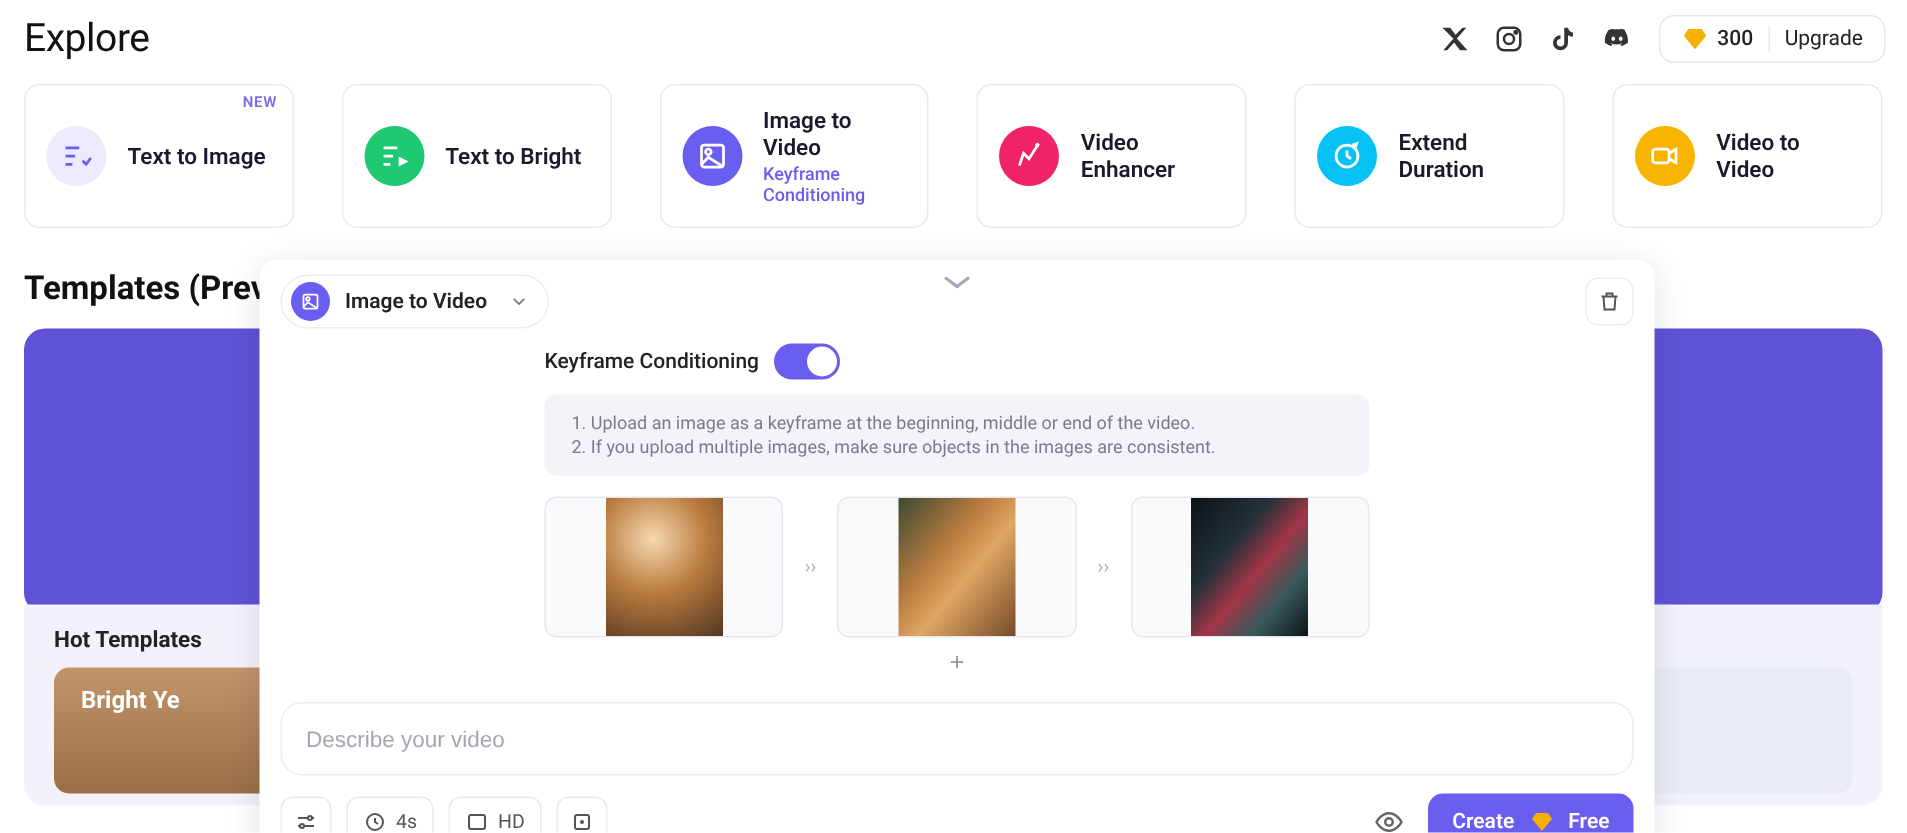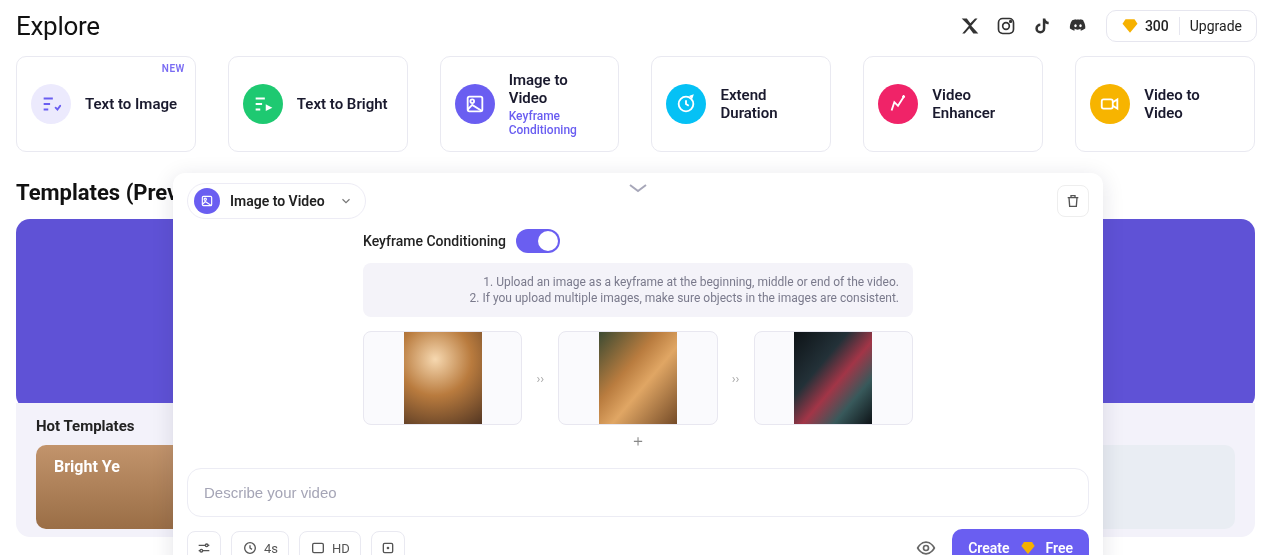--- a/index.html
+++ b/index.html
@@ -161,21 +161,21 @@
 .kf-row{display:flex;align-items:center;gap:10px;}
 .kf-label{font-size:14px;font-weight:500;color:#222;}
 .toggle{position:relative;width:44px;height:24px;border-radius:12px;background:#6a5ef1;}
 .toggle .knob{position:absolute;right:2px;top:2px;width:20px;height:20px;border-radius:50%;background:#fff;}
 .hint-box{
   margin-top:10px;
   background:#f4f3f9;border-radius:8px;padding:10px 14px;
   font-size:12px;color:#7a7a8c;
 }
 .hint-box ol{list-style-position:inside; padding-left:4px;}
-.hint-box li{margin:2px 0;text-align:right;}
+.hint-box li{margin:2px 0;}
 
 .keyframes{
   display:flex;align-items:center;gap:14px;margin-top:14px;
 }
 .kf-slot{
   width:160px;height:94px;border:1px solid #e8e7f0;border-radius:8px;
   display:flex;align-items:center;justify-content:center;overflow:hidden;
   background:#fafafd;
 }
 .kf-slot .img{width:78px;height:94px;}
@@ -290,41 +290,41 @@
           <path d="M4 18l5-5 11 7"></path>
         </svg>
     </div>
     <div class="mode-labels">
       <span class="mode-label">Image to Video</span>
       <span class="mode-sub">Keyframe Conditioning</span>
     </div>
   </div>
 
   <div class="mode-card">
+    <div class="mode-icon mi-enh">
+      <svg viewBox="0 0 24 24" fill="none" stroke="currentColor" stroke-width="2">
+          <path d="M5 19l3-9 4 4 7-11"></path>
+          <path d="M17 3l2 2M19 3l-2 2"></path>
+        </svg>
+    </div>
+    <div class="mode-labels">
+        <span class="mode-label">Video Enhancer</span>
+      </div>
+  </div>
+
+  <div class="mode-card">
     <div class="mode-icon mi-ext">
       <svg viewBox="0 0 24 24" fill="none" stroke="currentColor" stroke-width="2">
           <circle cx="12" cy="12" r="8"></circle>
           <path d="M12 8v4l3 2"></path>
           <path d="M16 4l3-1-1 3"></path>
         </svg>
     </div>
     <div class="mode-labels">
         <span class="mode-label">Extend Duration</span>
-      </div>
-  </div>
-
-  <div class="mode-card">
-    <div class="mode-icon mi-enh">
-      <svg viewBox="0 0 24 24" fill="none" stroke="currentColor" stroke-width="2">
-          <path d="M5 19l3-9 4 4 7-11"></path>
-          <path d="M17 3l2 2M19 3l-2 2"></path>
-        </svg>
-    </div>
-    <div class="mode-labels">
-        <span class="mode-label">Video Enhancer</span>
       </div>
   </div>
 
   <div class="mode-card">
     <div class="mode-icon mi-v2v">
       <svg viewBox="0 0 24 24" fill="none" stroke="currentColor" stroke-width="2">
           <rect x="3" y="7" width="12" height="10" rx="2"></rect>
           <path d="M15 10l5-3v10l-5-3"></path>
         </svg>
     </div>

